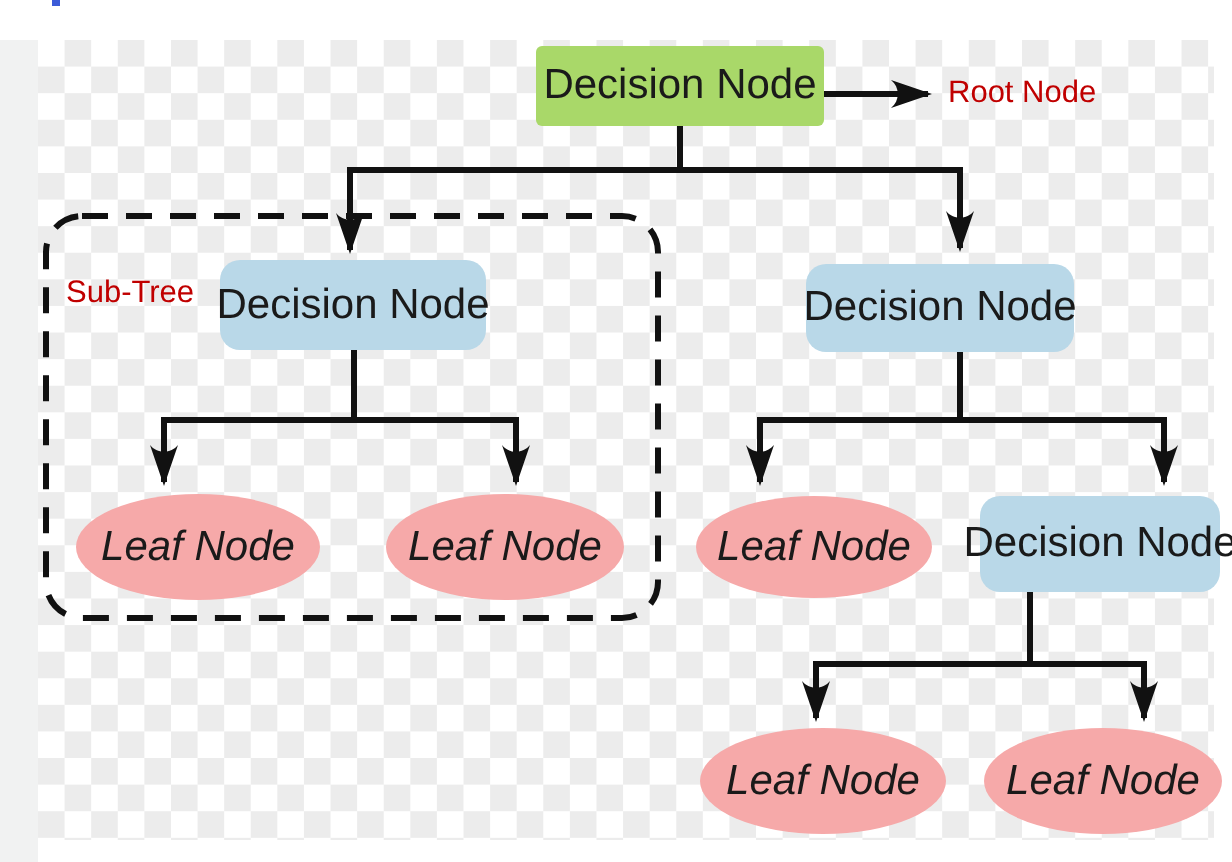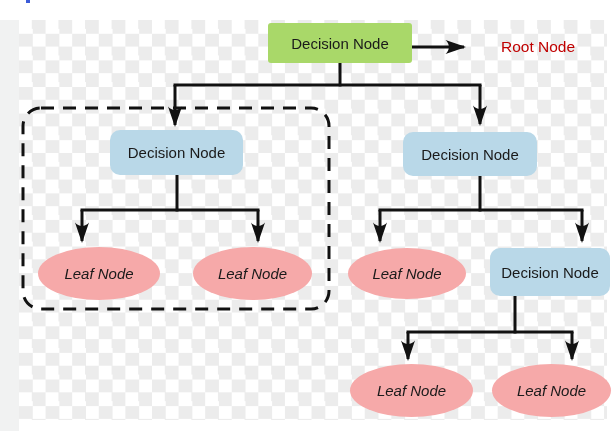--- a/index.html
+++ b/index.html
@@ -45,21 +45,21 @@
     stroke: var(--connector, #111111);
     stroke-width: 3;
     fill: none;
     stroke-dasharray: 13 9;
   }
   .node {
     position: absolute;
     display: flex;
     align-items: center;
     justify-content: center;
-    font-size: 15px;
+    font-size: 21px;
     color: #1a1a1a;
     text-align: center;
     white-space: nowrap;
   }
   .box-root {
     background: var(--root-fill, #a9d869);
     border-radius: 3px;
   }
   .box-decision {
     background: var(--decision-fill, #b9d8e8);
@@ -129,16 +129,17 @@
   <div class="node ellipse-leaf" style="left:193px; top:247px; width:119px; height:53px;">Leaf Node</div>
 
   <div class="node ellipse-leaf" style="left:348px; top:248px; width:118px; height:51px;">Leaf Node</div>
 
   <div class="node box-decision" style="left:490px; top:248px; width:120px; height:48px;">Decision Node</div>
 
   <div class="node ellipse-leaf" style="left:350px; top:364px; width:123px; height:53px;">Leaf Node</div>
 
   <div class="node ellipse-leaf" style="left:492px; top:364px; width:119px; height:53px;">Leaf Node</div>
 
-  <div class="annotation" style="left:501px; top:38px;">Root Node</div>
+  <div class="annotation" style="left:474px; top:38px;">Root Node</div>
 
+  <div class="annotation" style="left:33px; top:138px;">Sub-Tree</div>
 
 </div>
 
 </body></html>

